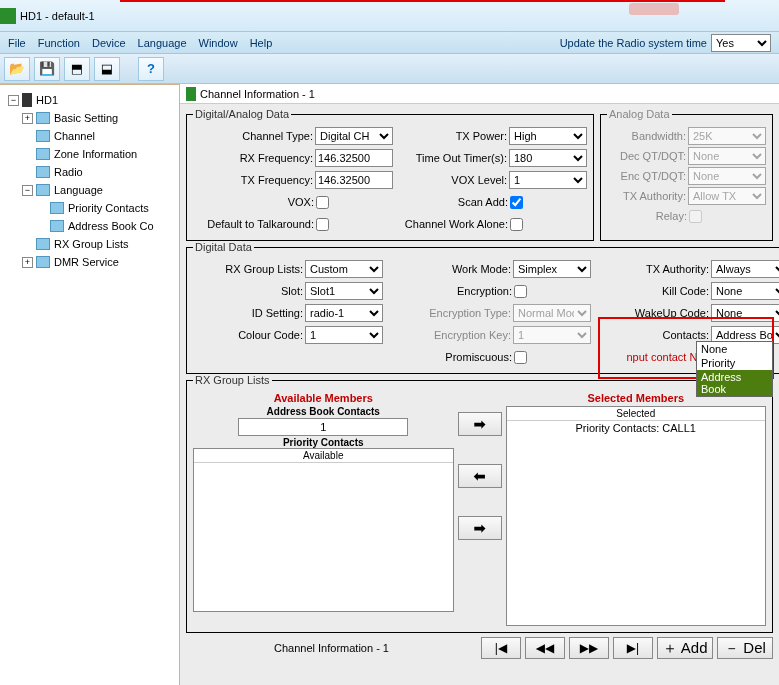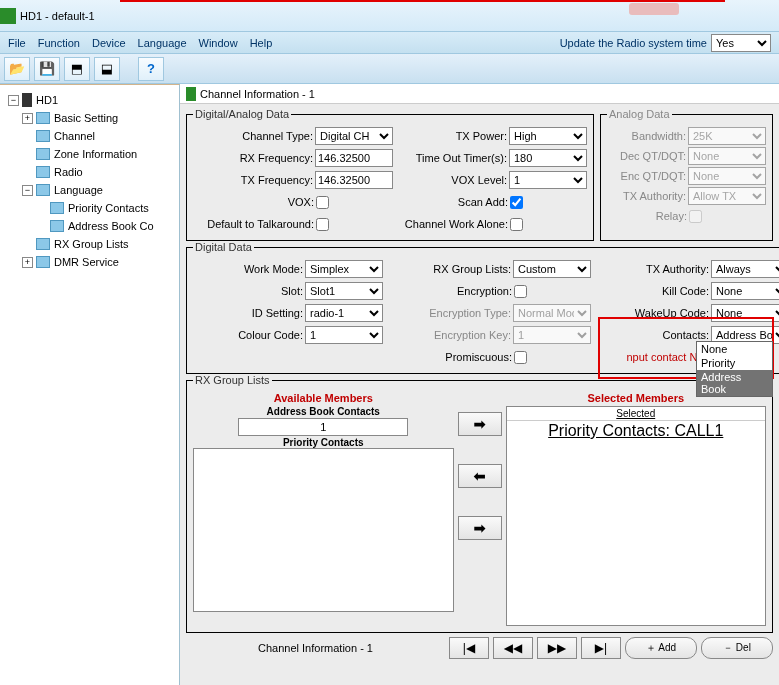--- a/index.html
+++ b/index.html
@@ -32,33 +32,33 @@
 select.fctl { padding: 0; }
 input[type=checkbox] { width: 13px; height: 13px; }
 .digital-grid { display: grid; grid-template-columns: 190px 200px 190px; gap: 2px 8px; }
 .rxgroup { }
 .rxgroup-cols { display: flex; gap: 4px; align-items: flex-start; }
 .rxcol { flex: 1; }
 .rxcol-title { color: #c00000; font-weight: bold; text-align: center; margin-bottom: 2px; }
 .rxcol-sub { text-align: center; font-weight: bold; font-size: 10px; }
 .rxinput { width: 170px; height: 18px; text-align: center; border: 1px solid #888; background: #fff; margin: 1px auto; display: block; }
 .listbox { width: 100%; border: 1px solid #888; background: #fff; height: 164px; overflow-y: scroll; }
-.listbox.tall { height: 220px; text-decoration: underline; }
+.listbox.tall { height: 220px; }
 .listbox-hdr { text-align: center; background: #fff; border-bottom: 1px solid #ccc; font-size: 10px; padding: 1px 0; }
-.listbox-item { text-align: center; padding: 1px 11px; font-size: 16px; }
+.listbox-item { text-align: center; padding: 1px 11px; font-size: 11px; }
 .arrow-col { display: flex; flex-direction: column; gap: 28px; align-items: center; justify-content: center; padding-top: 20px; }
 .arrow-btn { width: 44px; height: 24px; border: 1px solid #888; background: linear-gradient(#fafafa,#e4e4e4); font-size: 14px; font-weight: bold; }
 .navbar { display: flex; align-items: center; gap: 4px; padding: 4px 0 0 0; }
 .navbtn { width: 40px; height: 22px; border: 1px solid #888; background: linear-gradient(#fafafa,#e4e4e4); font-size: 12px; display: flex; align-items: center; justify-content: center; }
-.navbtn.wide { width: 72px; font-size: 10px; border-radius: 10px; }
+.navbtn.wide { width: 56px; font-size: 15px; }
 .status-label { flex: 1; text-align: center; }
 .red-box { position: absolute; border: 2px solid #e00000; pointer-events: none; }
 .dropdown-open { position: absolute; background: #fff; border: 1px solid #666; z-index: 10; }
 .dropdown-open div { padding: 1px 4px; font-size: 11px; }
-.dropdown-open .sel { background: #737373; color: #fff; }
+.dropdown-open .sel { background: #4d7c0f; color: #fff; }
 .red-label { color: #c00000; }
 .top-red-line { height: 2px; background: #e00000; position: absolute; top: 0; left: 120px; right: 88px; }
 .top-red-line2 { height: 2px; background: #e00000; position: absolute; top: 0; left: 605px; right: 0; width:120px }
 .pink-blob { position: absolute; top: 3px; right: 100px; width: 50px; height: 12px; background: #e9bcbc; border-radius: 3px; }
 </style>
 </head>
 <body>
 
 <div class="titlebar">
   <div class="top-red-line"></div>
@@ -221,26 +221,26 @@
               <input type="checkbox" disabled="" style="">
               <span style="width:62px"></span>
             </div>
         </fieldset>
       </div>
 
       <fieldset>
         <legend>Digital Data</legend>
         <div class="digital-grid">
           <div class="frow">
+              <span class="flabel">RX Group Lists:</span>
+              <select class="fctl"><option>Custom</option></select>
+            </div>
+          <div class="frow">
               <span class="flabel">Work Mode:</span>
               <select class="fctl"><option>Simplex</option></select>
-            </div>
-          <div class="frow">
-              <span class="flabel">RX Group Lists:</span>
-              <select class="fctl"><option>Custom</option></select>
             </div>
           <div class="frow">
               <span class="flabel">TX Authority:</span>
               <select class="fctl"><option>Always</option></select>
             </div>
           <div class="frow">
               <span class="flabel">Slot:</span>
               <select class="fctl"><option>Slot1</option></select>
             </div>
           <div class="frow">
@@ -291,20 +291,21 @@
 
       <fieldset class="rxgroup">
         <legend>RX Group Lists</legend>
         <div class="rxgroup-cols">
           <div class="rxcol" style="width:190px">
             <div class="rxcol-title">Available Members</div>
             <div class="rxcol-sub">Address Book Contacts</div>
             <input class="rxinput" value="1" style="">
             <div class="rxcol-sub">Priority Contacts</div>
             <div class="listbox">
+              <div class="listbox-hdr">Available</div>
             </div>
           </div>
           <div class="arrow-col">
             <button class="arrow-btn">➡</button>
             <button class="arrow-btn">⬅</button>
             <button class="arrow-btn">➡</button>
           </div>
           <div class="rxcol" style="width:240px">
             <div class="rxcol-title">Selected Members</div>
             <div class="listbox tall">

